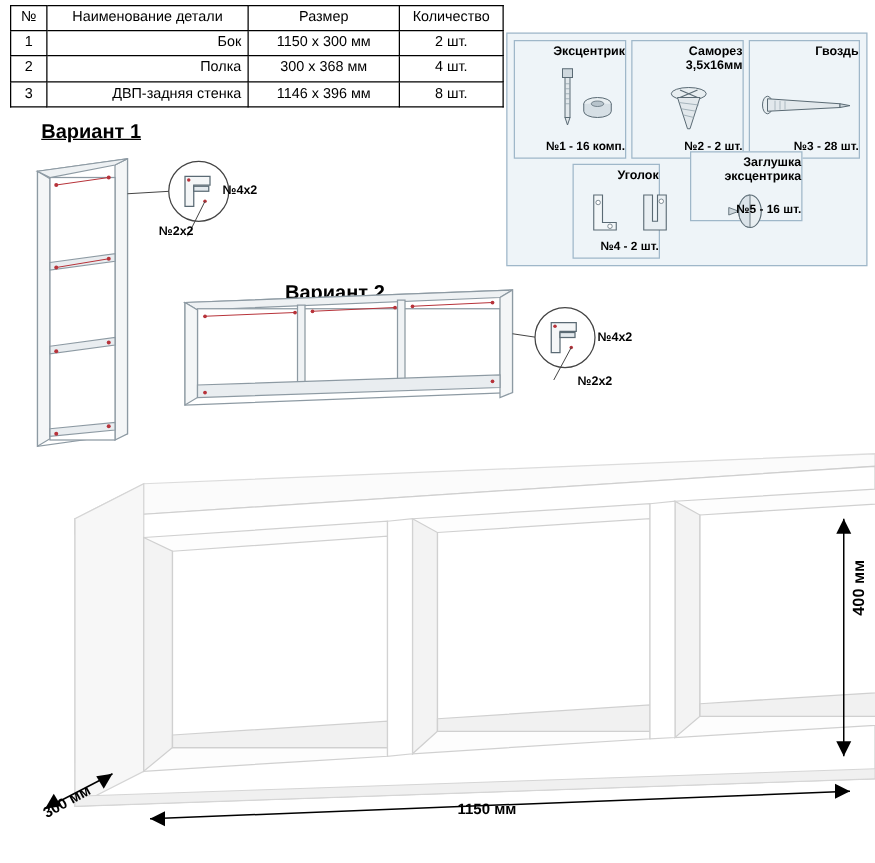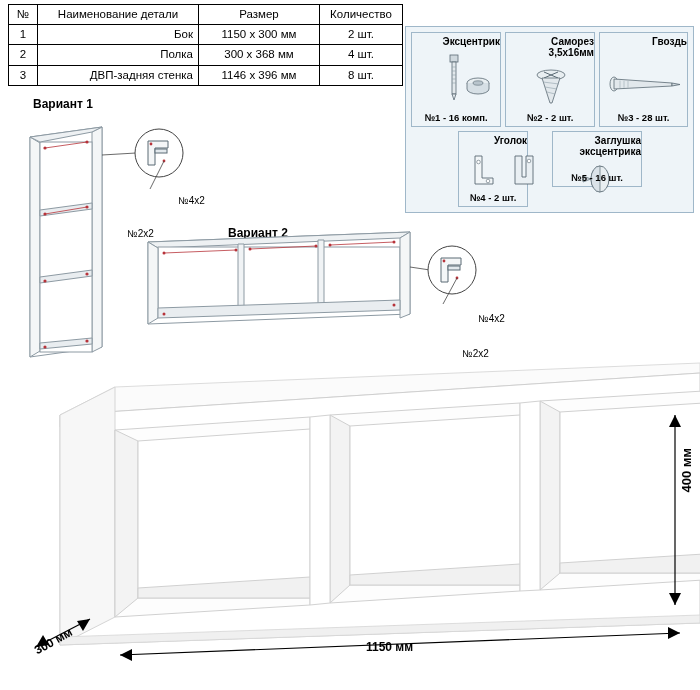--- a/index.html
+++ b/index.html
@@ -51,40 +51,40 @@
   .hw-title {
     text-align: right;
     font-size: 10px;
     font-weight: bold;
     line-height: 1.1;
     margin-top: 3px;
   }
   .hw-caption {
     position: absolute;
     bottom: 3px; left: 0; right: 0;
-    text-align: center;
+    text-align: right;
     font-size: 9.5px;
     font-weight: bold;
   }
   .hw-art {
     position: absolute;
     left: 0; right: 0; top: 20px; bottom: 16px;
   }
 
   
   .var-title {
-    font-size: 12px;
-    font-weight: bold;
+    font-size: 16px;
+    font-weight: bold;
+    text-decoration: underline;
   }
 
   
   .callout-label {
     font-size: 10px;
-    font-weight: normal;
-    margin-top: 48px;
+    font-weight: bold;
   }
   .dim-label {
     font-size: 12px;
     font-weight: bold;
   }
   .dim-vert {
     font-size: 13px;
     font-weight: bold;
     writing-mode: vertical-rl;
     transform: rotate(180deg);
@@ -199,21 +199,21 @@
         <circle cx="19.5" cy="12" r="1.8" fill="#ffffff" stroke="#5a6a74" stroke-width="0.6"></circle>
         <circle cx="29" cy="31" r="1.8" fill="#ffffff" stroke="#5a6a74" stroke-width="0.6"></circle>
 
         <path d="M56,6 L56,34 L74,34 L74,6 L67,6 L67,27 L63,27 L63,6 Z" fill="#e9eff3" stroke="#5a6a74" stroke-width="0.9"></path>
         <circle cx="70" cy="11" r="1.8" fill="#ffffff" stroke="#5a6a74" stroke-width="0.6"></circle>
       </svg>
     </div>
     <div class="hw-caption">№4 - 2 шт.</div>
   </div>
 
-  <div class="hw-cell" style="left:146px; top:104px; width:90px; height:56px;">
+  <div class="hw-cell" style="left:146px; top:94px; width:90px; height:56px;">
     <div class="hw-title">
       <span>Заглушка</span><br>
       <span>эксцентрика</span>
     </div>
     <div class="hw-art" style="top:32px; bottom:14px;">
       <svg width="90" height="30" viewBox="0 0 90 30">
         <ellipse cx="47" cy="15" rx="9" ry="13" fill="#e8eef1" stroke="#5a6a74" stroke-width="0.9"></ellipse>
         <path d="M38,15 a9,13 0 0 1 9,-13 L47,28 a9,13 0 0 1 -9,-13 Z" fill="#dbe3e9" stroke="#5a6a74" stroke-width="0.7"></path>
         <path d="M38,15 L30,12 L30,18 Z" fill="#cfd8de" stroke="#5a6a74" stroke-width="0.7"></path>
       </svg>

